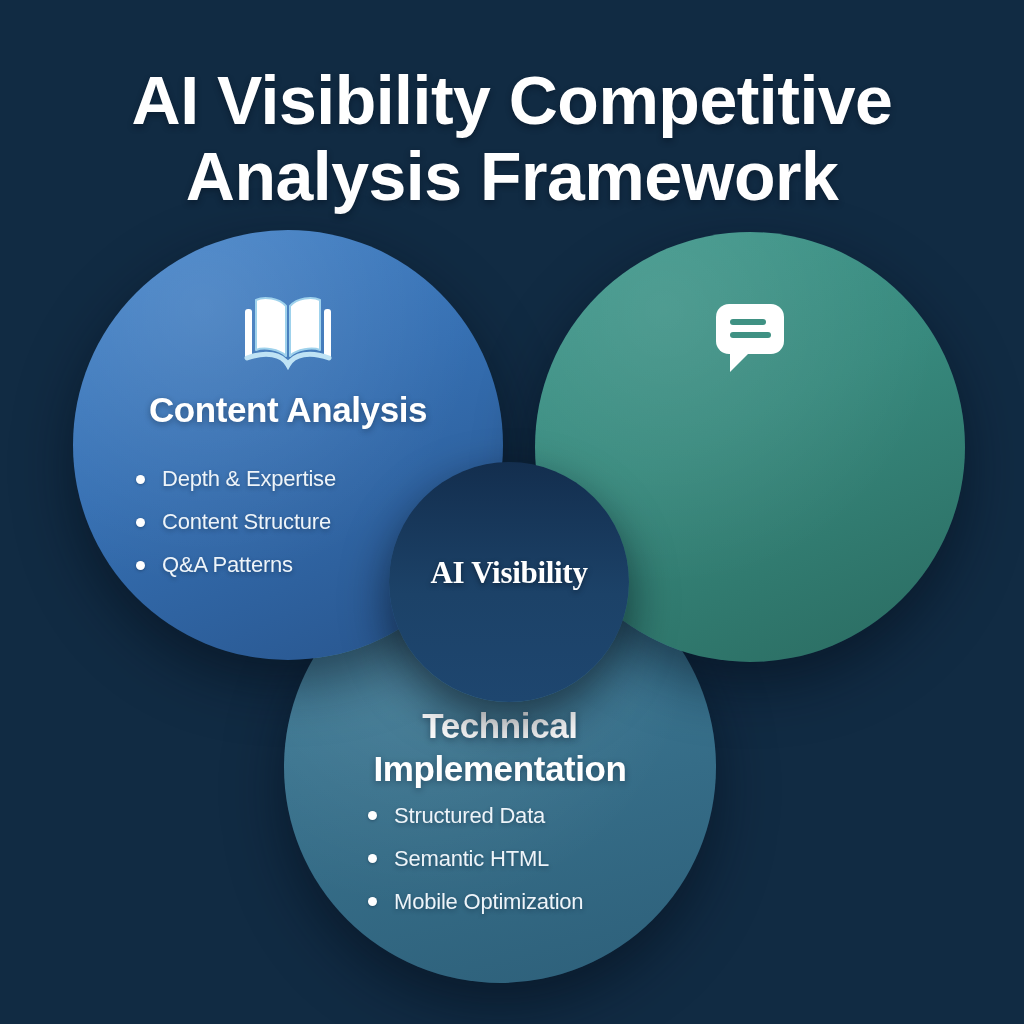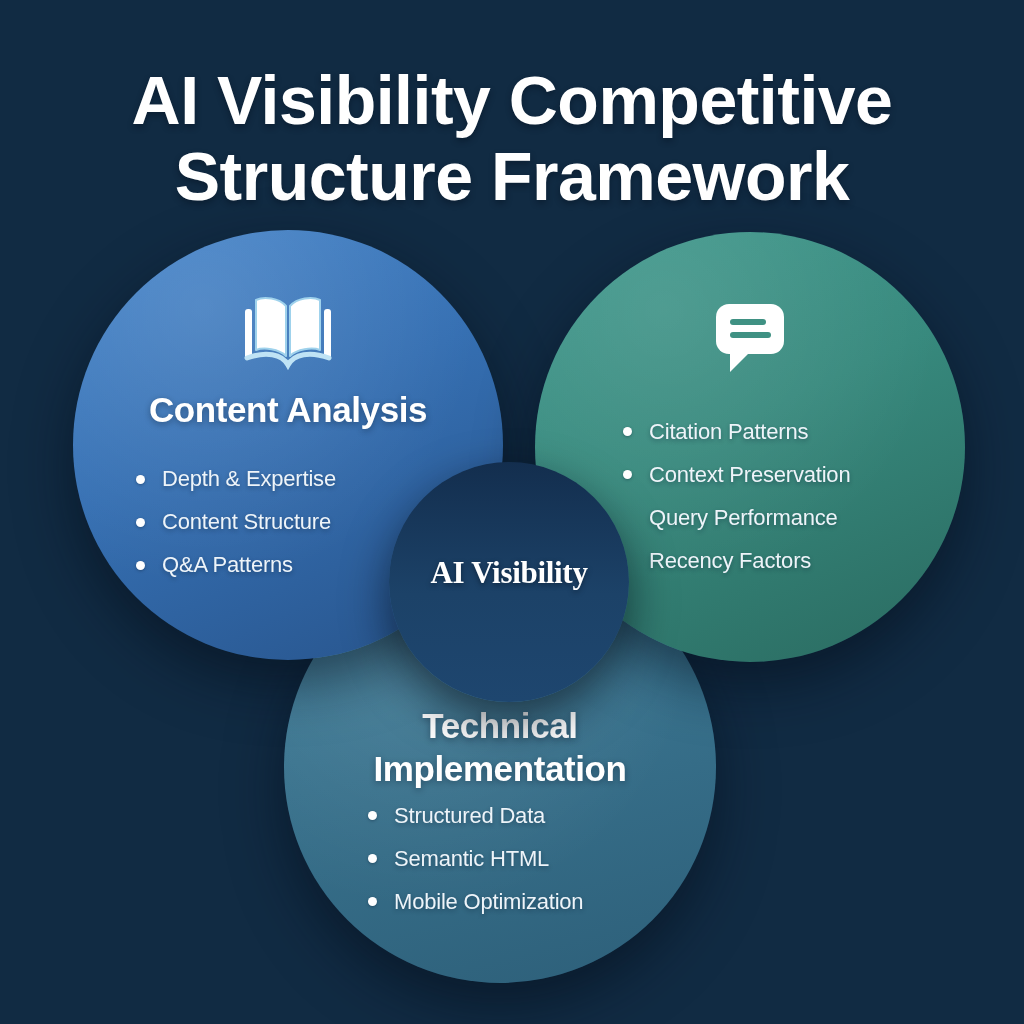--- a/index.html
+++ b/index.html
@@ -93,21 +93,21 @@
     box-shadow:0 1px 3px rgba(10,25,45,0.35);
   }
 </style>
 </head>
 <body>
 
 <div class="canvas">
 
   <div class="title">
     <div>AI Visibility Competitive</div>
-    <div>Structure Framework</div>
+    <div>Analysis Framework</div>
   </div>
 
   <div class="circle circle-teal">
     <div class="circle-content">
       <div class="circle-heading heading-teal">Technical Implementation</div>
       <ul class="bullet-list list-teal">
         <li class="bullet-item">
           <span class="dot"></span>
           <span>Structured Data</span>
         </li>
@@ -162,38 +162,20 @@
         <svg width="84" height="84" viewBox="0 0 84 84" aria-hidden="true">
 
           <rect x="8" y="6" width="68" height="50" rx="13" fill="#ffffff"></rect>
 
           <path d="M22 54 L 22 74 L 42 54 Z" fill="#ffffff"></path>
 
           <line x1="25" y1="24" x2="55" y2="24" stroke="#3f9183" stroke-width="6" stroke-linecap="round"></line>
           <line x1="25" y1="37" x2="60" y2="37" stroke="#3f9183" stroke-width="6" stroke-linecap="round"></line>
         </svg>
       </div>
-      <ul class="bullet-list list-green">
-        <li class="bullet-item">
-          <span class="dot"></span>
-          <span>Citation Patterns</span>
-        </li>
-        <li class="bullet-item">
-          <span class="dot"></span>
-          <span>Context Preservation</span>
-        </li>
-        <li class="bullet-item">
-          <span class="dot" style="visibility: hidden;"></span>
-          <span>Query Performance</span>
-        </li>
-        <li class="bullet-item">
-          <span class="dot" style="visibility: hidden;"></span>
-          <span>Recency Factors</span>
-        </li>
-      </ul>
     </div>
   </div>
 
   <div class="circle circle-center">
     <div class="center-label">AI Visibility</div>
   </div>
 
 </div>
 
 </body></html>

